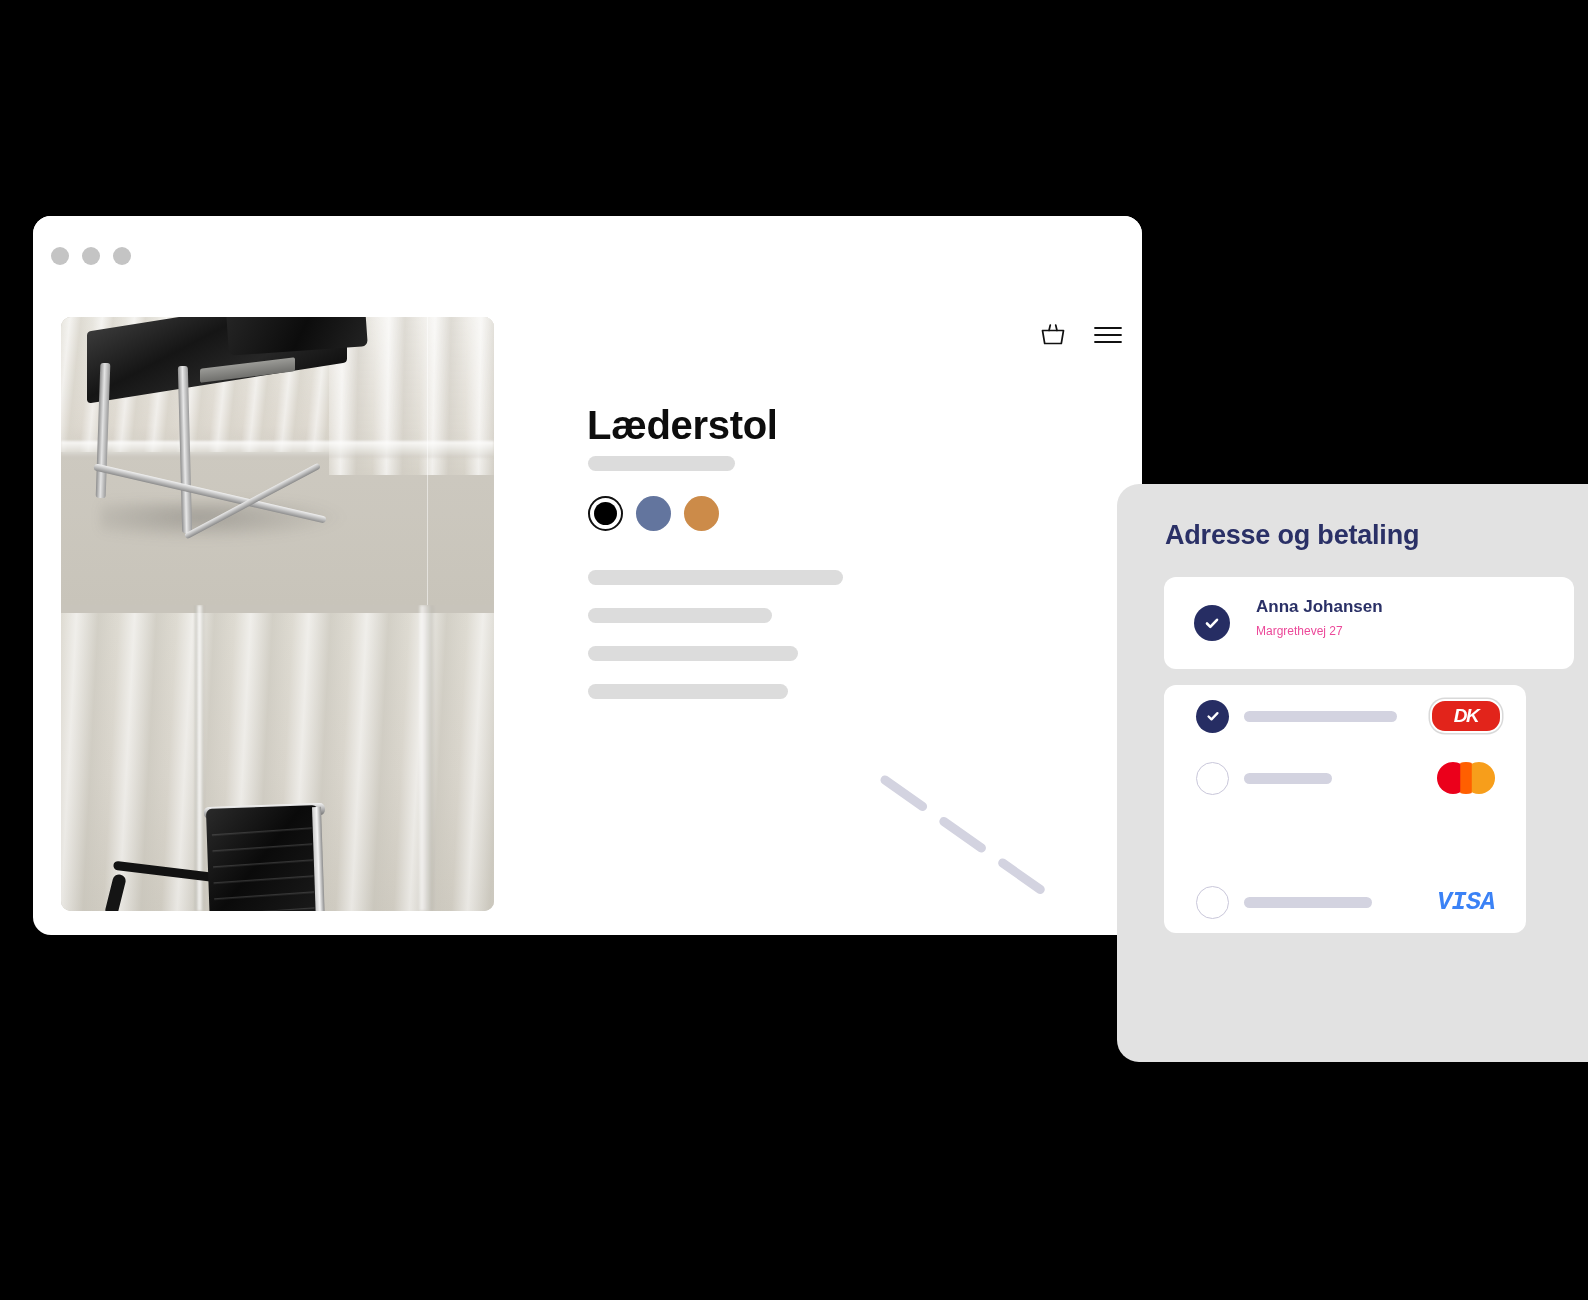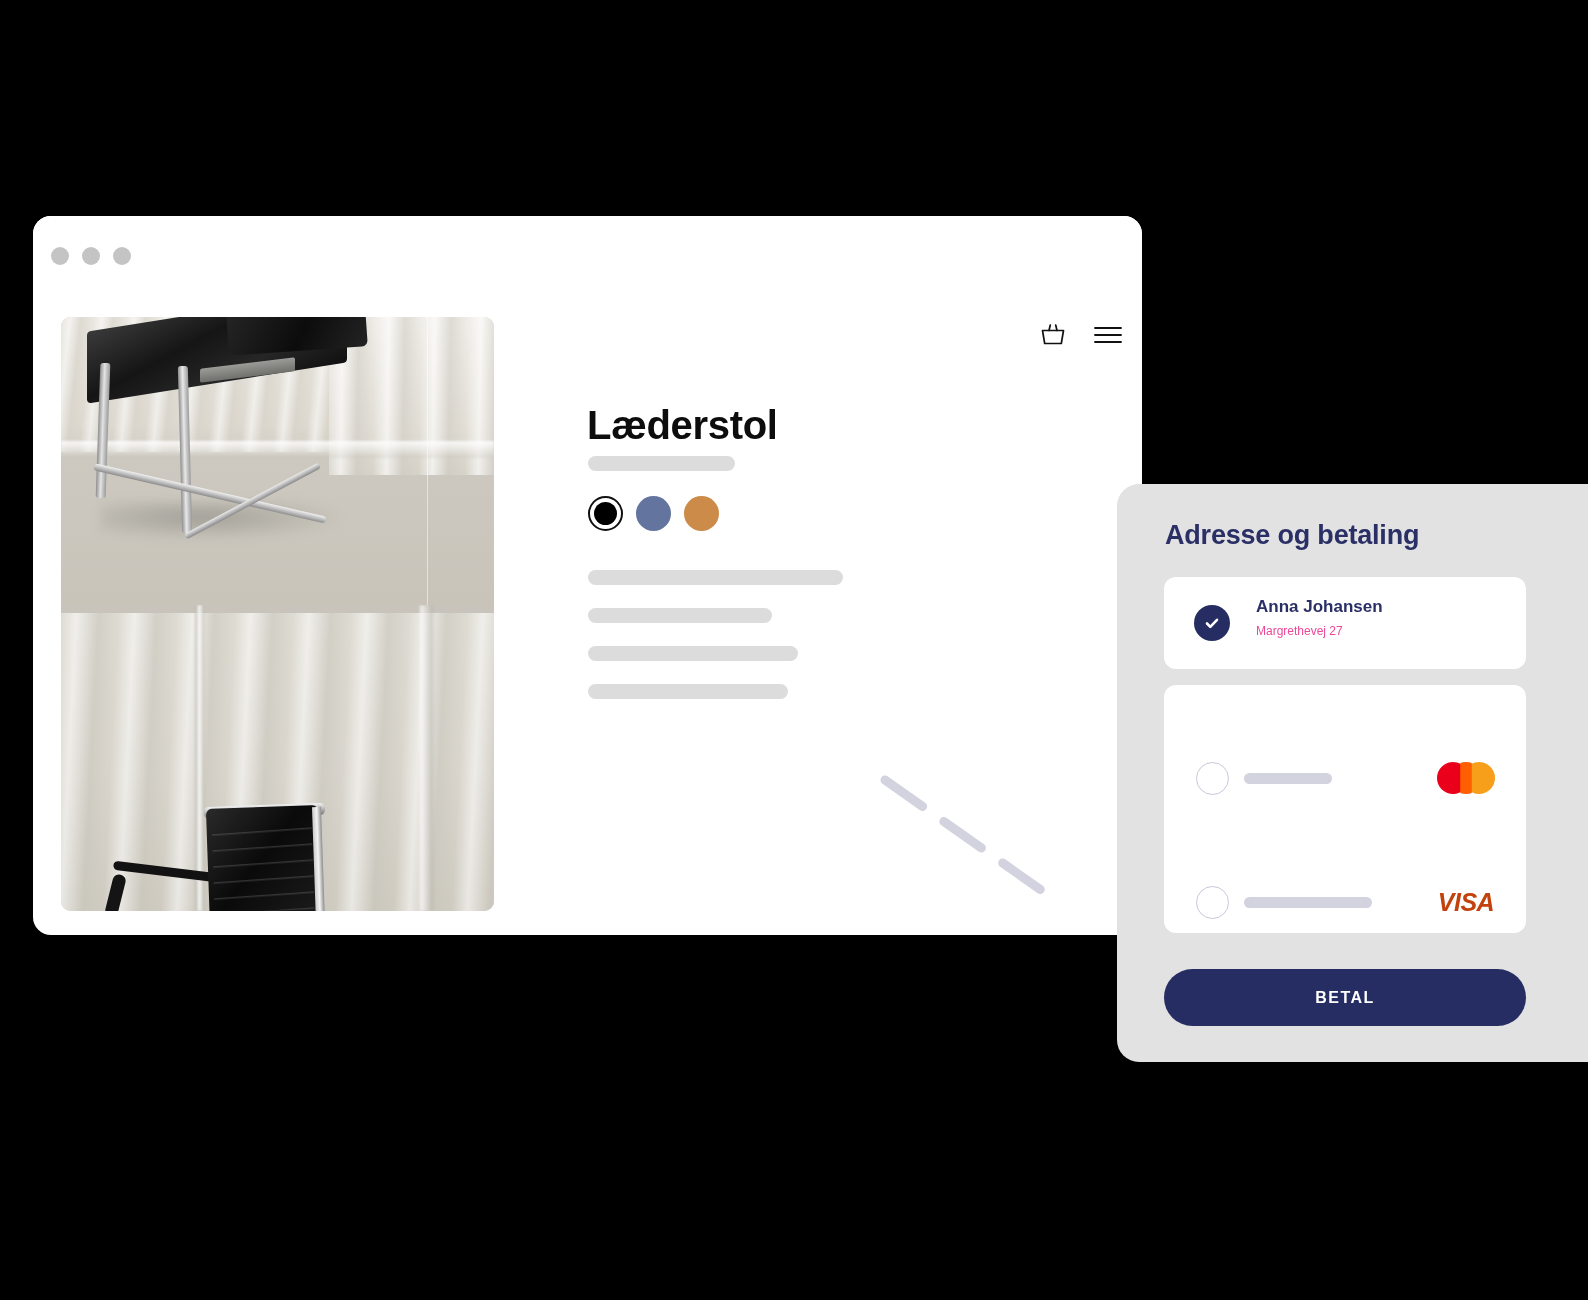--- a/index.html
+++ b/index.html
@@ -357,20 +357,21 @@
     letter-spacing: -0.2px;
   }
   .addr-card {
     position: absolute;
     left: 47px;
     top: 93px;
     width: 362px;
     height: 92px;
     background: #ffffff;
     border-radius: 12px;
+    padding-left: 48px;
   }
   .addr-check {
     position: absolute;
     left: 30px;
     top: 28px;
     width: 36px;
     height: 36px;
     border-radius: 50%;
     background: #262d63;
     display: flex;
@@ -491,23 +492,23 @@
     position: absolute; left: 15px; top: 3px; width: 32px; height: 32px;
     border-radius: 50%; background: #ff5f00; mix-blend-mode: normal;
     clip-path: inset(0 32% 0 32%);
   }
   .mp-logo { display: flex; align-items: center; gap: 4px; width: 92px; }
   .mp-text {
     color: #4a6bf5; font-size: 12.5px; font-weight: 700;
     font-family: "Liberation Sans", sans-serif;
   }
   .visa-logo {
-    color: #c2410c; font-size: 25px; font-weight: 900; font-style: italic;
+    color: #3b82f6; font-size: 25px; font-weight: 900; font-style: italic;
     letter-spacing: -0.5px;
-    font-family: Liberation Sans, sans-serif;
+    font-family: Liberation Mono, monospace;
   }
 </style>
 </head>
 <body>
 
 <div class="stage">
 
   <div class="browser-window">
     <div class="titlebar"></div>
   </div>
@@ -596,20 +597,31 @@
         <svg width="18" height="18" viewBox="0 0 18 18" fill="none" stroke="#fff" stroke-width="2.6" stroke-linecap="round" stroke-linejoin="round">
           <path d="M4 9.5 7.3 12.8 14 5.8"></path>
         </svg>
       </div>
       <div class="addr-name">Anna Johansen</div>
       <div class="addr-line">Margrethevej 27</div>
     </div>
 
     <div class="methods-card">
 
+      <div class="method-row" style="top:0">
+        <span class="radio-sel">
+          <svg width="16" height="16" viewBox="0 0 18 18" fill="none" stroke="#fff" stroke-width="2.6" stroke-linecap="round" stroke-linejoin="round">
+            <path d="M4 9.5 7.3 12.8 14 5.8"></path>
+          </svg>
+        </span>
+        <span class="method-bar" style="width:153px"></span>
+        <span class="method-logo">
+          <span class="dk-logo">DK</span>
+        </span>
+      </div>
 
       <div class="method-row" style="top:62px">
         <span class="radio-empty"></span>
         <span class="method-bar" style="width:88px"></span>
         <span class="method-logo">
           <span class="mc-logo">
             <span class="mc-c mc-red"></span>
             <span class="mc-c mc-yel"></span>
             <span class="mc-mid"></span>
           </span>
@@ -619,16 +631,15 @@
 
       <div class="method-row" style="top:186px">
         <span class="radio-empty"></span>
         <span class="method-bar" style="width:128px"></span>
         <span class="method-logo">
           <span class="visa-logo">VISA</span>
         </span>
       </div>
     </div>
 
-    <button class="betal-btn">BETAL</button>
   </div>
 
 </div>
 
 </body></html>

